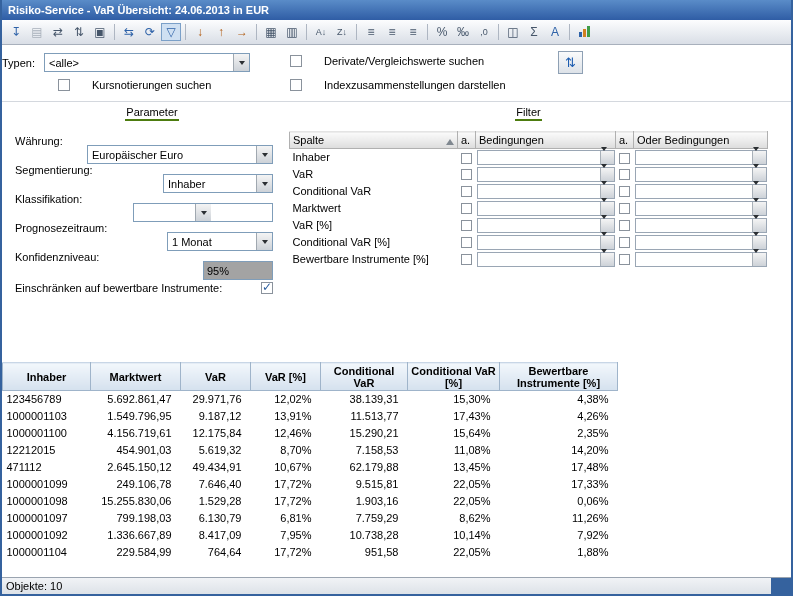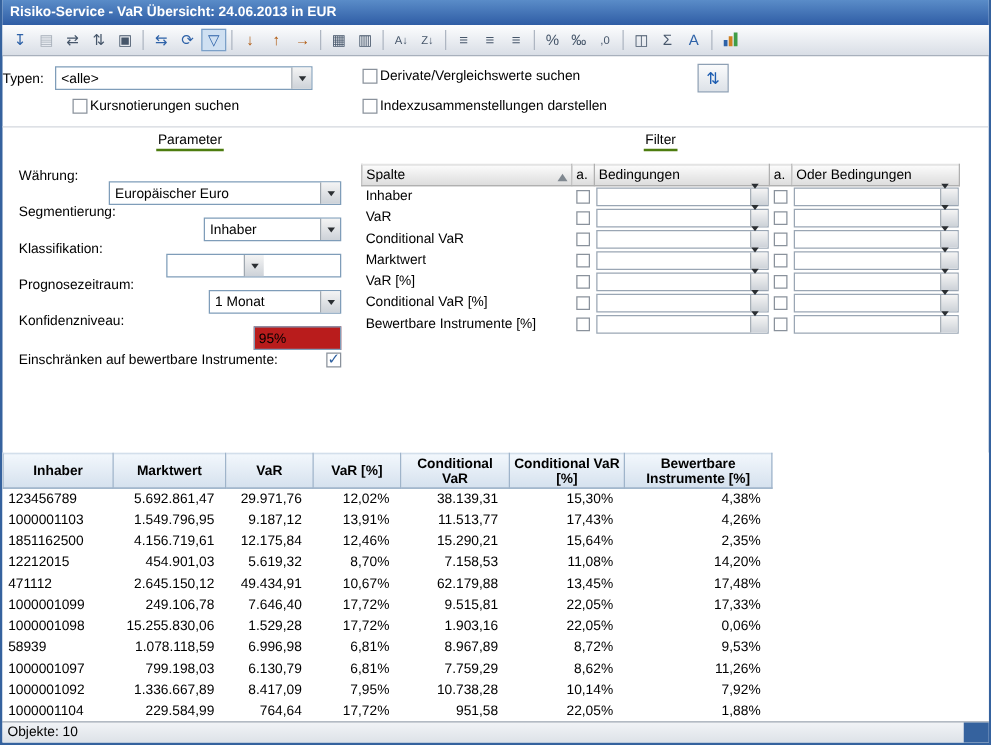--- a/index.html
+++ b/index.html
@@ -26,38 +26,38 @@
   
   .search{height:57px;position:relative;border-bottom:1px solid #d4d8de;flex:0 0 auto;padding-top:8px;}
   .srow1{display:flex;align-items:center;height:19px;}
   .typen-label{width:42px;}
   .combo{height:19px;background:#fff;border:1px solid #7f9db9;display:inline-flex;align-items:center;}
   .combo .combo-val{flex:1;padding-left:4px;overflow:hidden;white-space:nowrap;}
   .combo .arrowbtn{width:16px;height:100%;background:linear-gradient(#f4f4f4,#cdd2d8);border-left:1px solid #a0a8b0;
                    display:inline-flex;align-items:center;justify-content:center;}
   .arrowbtn::after{content:"";border:3px solid transparent;border-top:4px solid #2b2f33;margin-top:4px;}
   .typen-combo{width:206px;}
-  .cbline{display:inline-flex;align-items:center;gap:2px;}
+  .cbline{display:inline-flex;align-items:center;gap:22px;}
   .checkbox{display:inline-block;width:12px;height:12px;background:#fff;border:1px solid #8a929c;position:relative;flex:0 0 auto;}
   .checkbox.checked::after{content:"✓";position:absolute;top:-3px;left:0px;font-size:12px;font-weight:bold;color:#2b5d9e;}
   .cb-derivate{position:absolute;left:288px;top:10px;}
   .cb-index{position:absolute;left:288px;top:34px;}
   .srow2{margin-left:56px;margin-top:7px;}
   .refresh-btn{position:absolute;left:556px;top:6px;width:25px;height:23px;background:linear-gradient(#fafbfc,#dde2e8);
                border:1px solid #8ea0b4;display:flex;align-items:center;justify-content:center;font-size:13px;color:#1c5cb0;cursor:default;}
 
   
   .panels{height:260px;display:flex;flex:0 0 auto;}
   .param-panel{width:287px;flex:0 0 auto;padding-left:13px;}
   .filter-panel{flex:1;padding-right:23px;}
   .sec-head{text-align:center;margin:4px 0 9px;height:16px;}
   .sec-head span{display:inline-block;padding:0 1px 1px;border-bottom:2px solid #4d7c0f;}
   .prow{display:flex;align-items:center;height:19px;margin-bottom:10px;width:258px;}
   .prow .ctrl{margin-left:auto;margin-top:28px;}
-  .tinput{height:19px;border:1px solid #7f9db9;background:#b91c1c;font-family:inherit;font-size:11px;padding:0 3px;}
+  .tinput{height:19px;border:1px solid #7f9db9;background:#a3a3a3;font-family:inherit;font-size:11px;padding:0 3px;}
   .w70{width:70px;}.w186{width:186px;}.w110{width:110px;}.w140{width:140px;flex-direction:column;}.w106{width:106px;}
   .prow-cb{display:flex;align-items:center;width:258px;margin-top:16px;}
   .prow-cb .checkbox{margin-left:auto;}
 
   
   table.ftable{border-collapse:collapse;table-layout:fixed;width:100%;}
   .ftable col.c-sp{width:168px;}.ftable col.c-a{width:18px;}.ftable col.c-bed{width:140px;}.ftable col.c-a2{width:18px;}
   .ftable th{height:17px;font-weight:normal;text-align:left;padding:0 3px;
              background:linear-gradient(#fbfbfb,#dcdcdc);border:1px solid #b0b0b0;border-top:1px solid #e4e4e4;
              white-space:nowrap;overflow:hidden;}
@@ -391,21 +391,21 @@
           <tr>
             <td class="c-left">1000001103</td>
             <td class="c-num">1.549.796,95</td>
             <td class="c-num">9.187,12</td>
             <td class="c-num">13,91%</td>
             <td class="c-num">11.513,77</td>
             <td class="c-num">17,43%</td>
             <td class="c-num">4,26%</td>
           </tr>
           <tr>
-            <td class="c-left">1851162500</td>
+            <td class="c-left">1000001100</td>
             <td class="c-num">4.156.719,61</td>
             <td class="c-num">12.175,84</td>
             <td class="c-num">12,46%</td>
             <td class="c-num">15.290,21</td>
             <td class="c-num">15,64%</td>
             <td class="c-num">2,35%</td>
           </tr>
           <tr>
             <td class="c-left">12212015</td>
             <td class="c-num">454.901,03</td>
@@ -436,29 +436,20 @@
           <tr>
             <td class="c-left">1000001098</td>
             <td class="c-num">15.255.830,06</td>
             <td class="c-num">1.529,28</td>
             <td class="c-num">17,72%</td>
             <td class="c-num">1.903,16</td>
             <td class="c-num">22,05%</td>
             <td class="c-num">0,06%</td>
           </tr>
           <tr>
-            <td class="c-left">58939</td>
-            <td class="c-num">1.078.118,59</td>
-            <td class="c-num">6.996,98</td>
-            <td class="c-num">6,81%</td>
-            <td class="c-num">8.967,89</td>
-            <td class="c-num">8,72%</td>
-            <td class="c-num">9,53%</td>
-          </tr>
-          <tr>
             <td class="c-left">1000001097</td>
             <td class="c-num">799.198,03</td>
             <td class="c-num">6.130,79</td>
             <td class="c-num">6,81%</td>
             <td class="c-num">7.759,29</td>
             <td class="c-num">8,62%</td>
             <td class="c-num">11,26%</td>
           </tr>
           <tr>
             <td class="c-left">1000001092</td>

